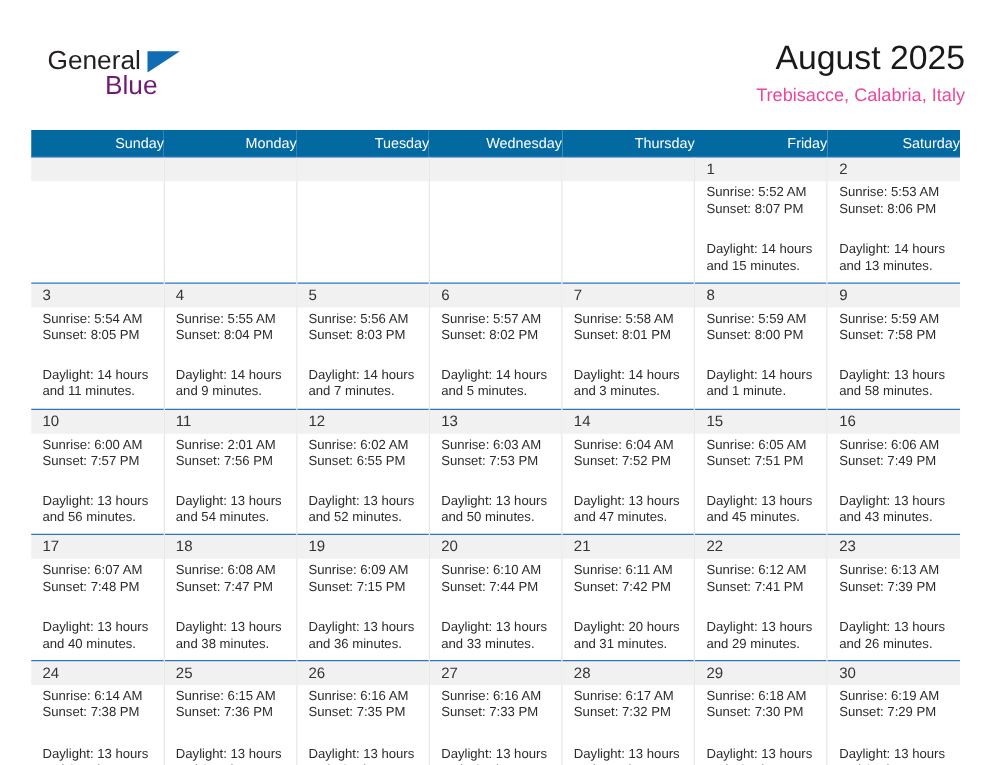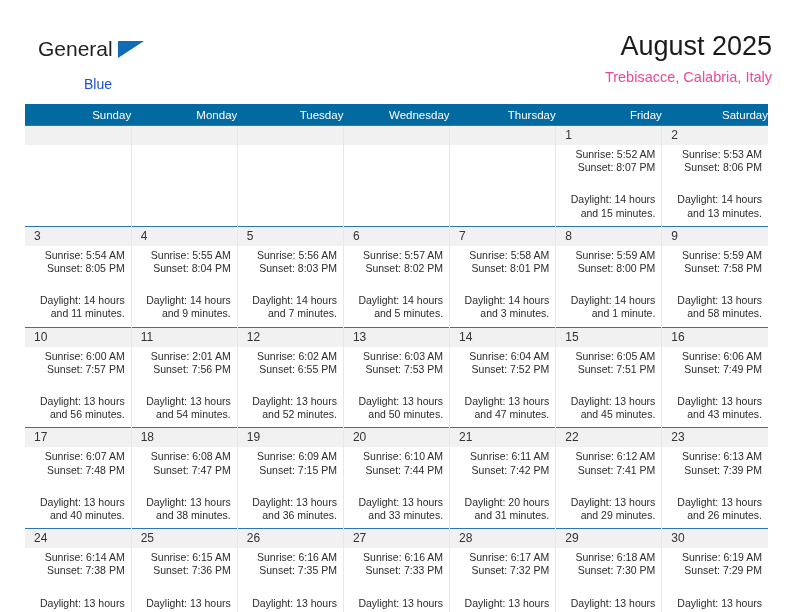--- a/index.html
+++ b/index.html
@@ -45,23 +45,23 @@
   .logo-tri {
     position: absolute;
     left: 80px;
     top: 3px;
     width: 0; height: 0;
     border-left: 26px solid #0f6cb5;
     border-bottom: 17px solid transparent;
   }
   .logo-blue {
     position: absolute;
-    left: 46px; top: 35px;
-    font-size: 14px;
-    color: #1d4ed8;
+    left: 46px; top: 20px;
+    font-size: 21px;
+    color: #701a75;
     line-height: 22px;
     font-family: "Liberation Sans", sans-serif;
   }
   .title-block {
     position: absolute;
     right: 20px;
     top: 30px;
     text-align: right;
   }
   .cal-title {
@@ -117,21 +117,20 @@
     height: 19px;
     line-height: 13px;
   }
   .daynum.empty { color: transparent; }
   .info {
     display: block;
     padding: 3px 6px 6px 9px;
     font-size: 10.5px;
     color: #2b2b2b;
     line-height: 13.2px;
-    text-align: right;
   }
   .info span { display: block; white-space: nowrap; }
   .info .wrap { white-space: normal; margin-top: 19px; }
   .cell-empty .info { min-height: 47px; }
 </style>
 </head>
 <body>
 
 <div class="page">
 

